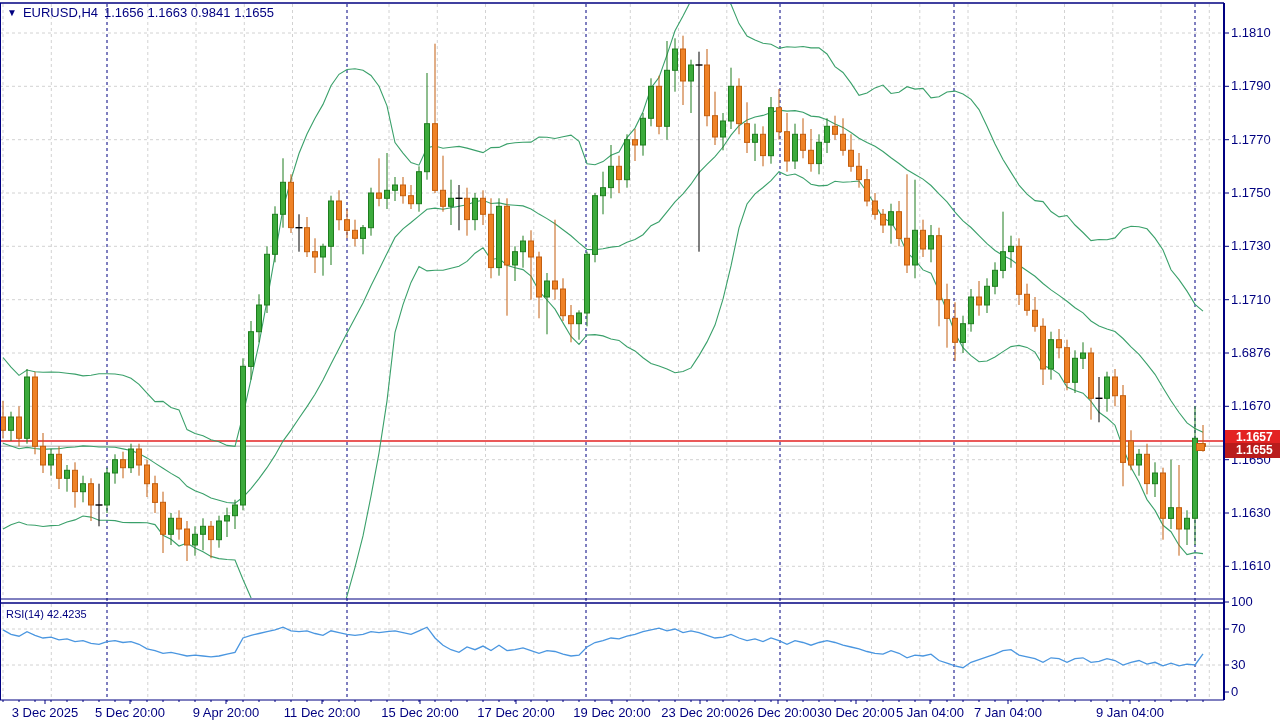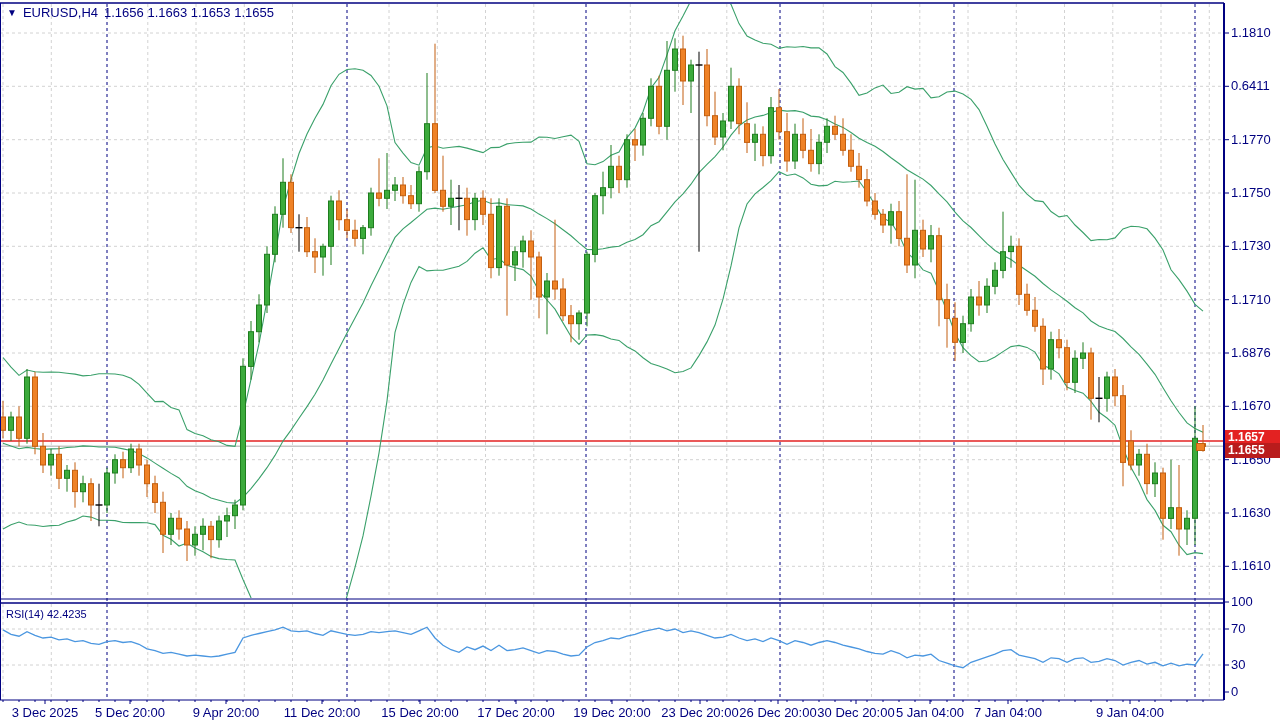--- a/index.html
+++ b/index.html
@@ -7,21 +7,21 @@
   #stage{position:relative;width:1280px;height:720px;background:#fff;}
   #chart-svg{position:absolute;left:0;top:0;}
   .lbl{position:absolute;color:#000080;font-size:13px;white-space:nowrap;line-height:14px;}
   #title{position:absolute;left:7px;top:5px;color:#000080;font-size:13px;display:flex;gap:6px;align-items:center;}
   #title .tri{font-size:10px;line-height:13px;}
   #rsi-label{position:absolute;left:6px;top:607px;color:#000080;font-size:11px;}
   .ytick{position:absolute;left:1231px;width:48px;text-align:left;transform:translateY(-50%);}
   .rtick{position:absolute;left:1231px;width:48px;text-align:left;transform:translateY(-50%);}
   .dlabel{position:absolute;top:706px;transform:translateX(-50%);}
   .tag{position:absolute;left:1225px;width:55px;color:#fff;font-size:12px;font-weight:bold;
-    padding-left:3px;box-sizing:border-box;}
+    padding-left:11px;box-sizing:border-box;}
   #marker{position:absolute;width:9px;height:8px;box-sizing:border-box;}
 </style>
 </head>
 <body>
 
 <div id="stage">
   <svg id="chart-svg" width="1280" height="720" viewBox="0 0 1280 720">
       <g>
         <line x1="0" y1="33.0" x2="1224" y2="33.0" stroke="#d2d2d2" stroke-dasharray="3,3"></line>
         <line x1="0" y1="86.3" x2="1224" y2="86.3" stroke="#d2d2d2" stroke-dasharray="3,3"></line>
@@ -821,28 +821,28 @@
         <line x1="856" y1="700" x2="856" y2="704" stroke="#000080"></line>
         <line x1="930" y1="700" x2="930" y2="704" stroke="#000080"></line>
         <line x1="1008" y1="700" x2="1008" y2="704" stroke="#000080"></line>
         <line x1="1130" y1="700" x2="1130" y2="704" stroke="#000080"></line>
       </g>
     </svg>
 
   <div id="title">
     <span class="tri">▼</span>
     <span>EURUSD,H4</span>
-    <span>1.1656 1.1663 1.1653 1.1655</span>
+    <span>1.1656 1.1663 0.9841 1.1655</span>
   </div>
 
   <div id="rsi-label" class="lbl">RSI(14) 42.4235</div>
 
   <div id="labels">
       <div class="lbl ytick" style="top:33px">1.1810</div>
-      <div class="lbl ytick" style="top:86px">0.6411</div>
+      <div class="lbl ytick" style="top:86px">1.1790</div>
       <div class="lbl ytick" style="top:140px">1.1770</div>
       <div class="lbl ytick" style="top:193px">1.1750</div>
       <div class="lbl ytick" style="top:246px">1.1730</div>
       <div class="lbl ytick" style="top:300px">1.1710</div>
       <div class="lbl ytick" style="top:353px">1.6876</div>
       <div class="lbl ytick" style="top:406px">1.1670</div>
       <div class="lbl ytick" style="top:460px">1.1650</div>
       <div class="lbl ytick" style="top:513px">1.1630</div>
       <div class="lbl ytick" style="top:566px">1.1610</div>
       <div class="lbl rtick" style="top:602px">100</div>

